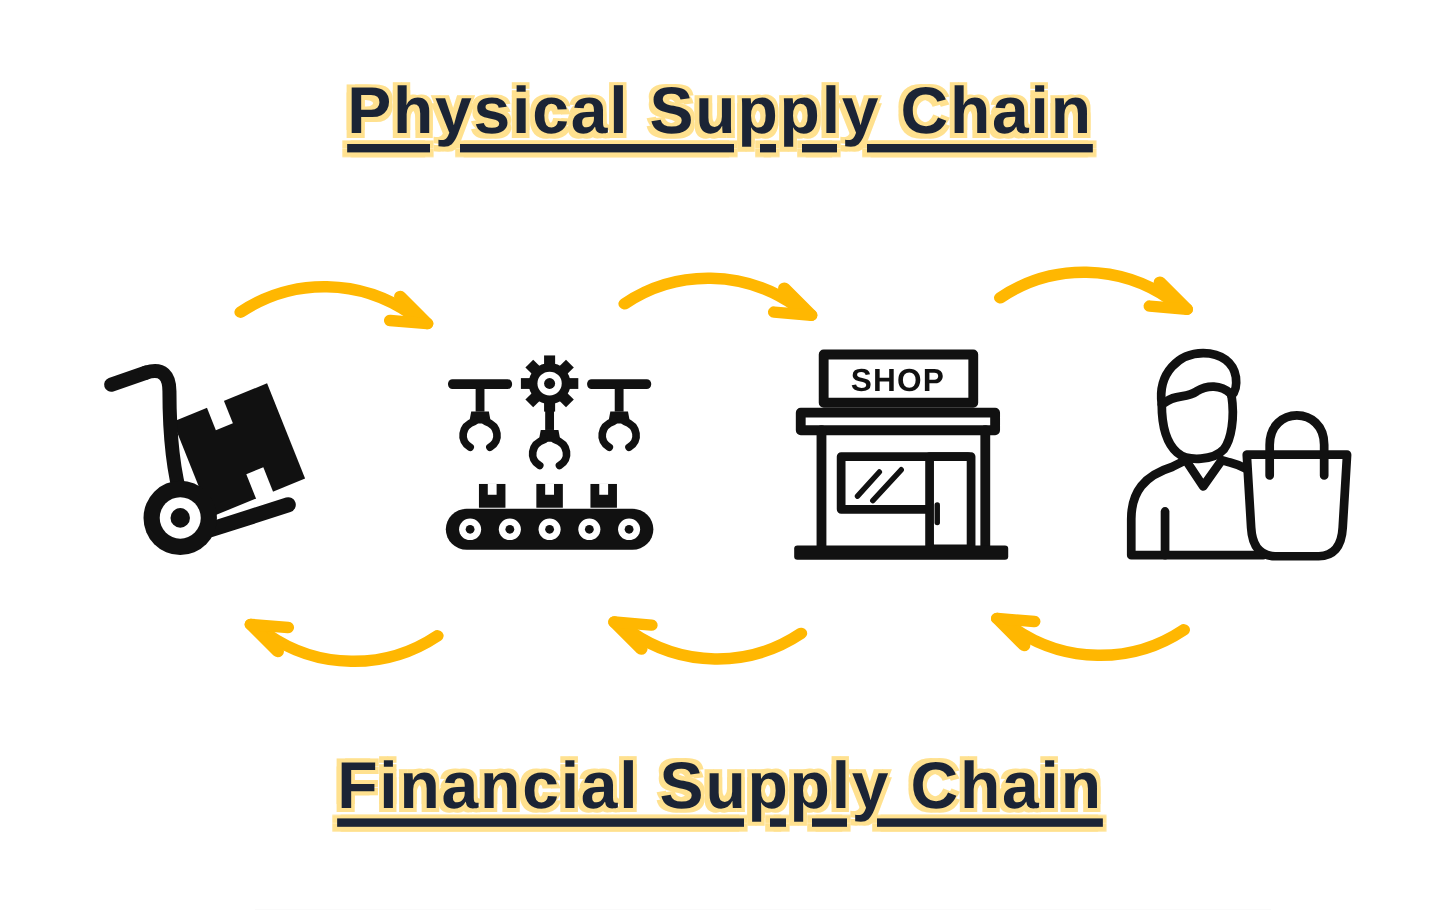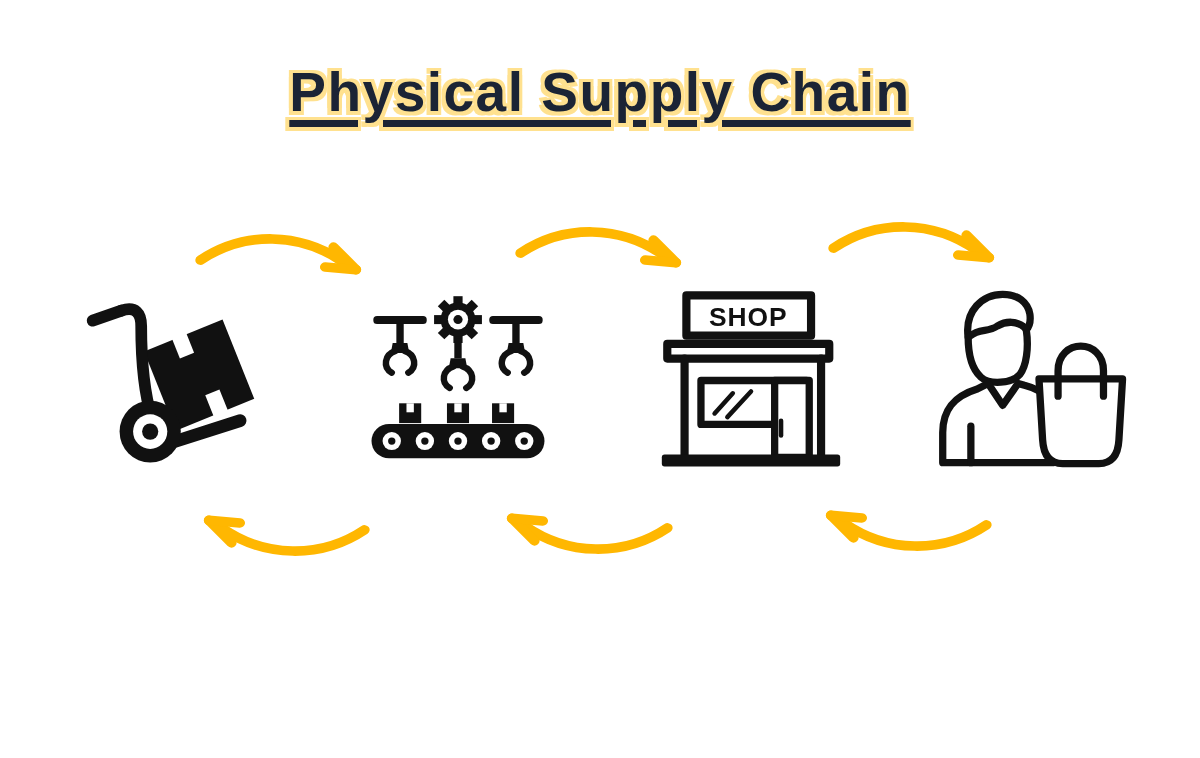--- a/index.html
+++ b/index.html
@@ -207,14 +207,15 @@
     <path class="arrow-stroke" stroke-width="11" d="M8,44 C55,10 115,12 160,46"></path>
     <path class="arrow-stroke" stroke-width="11" d="M174,55 L150,29"></path>
     <path class="arrow-stroke" stroke-width="11" d="M174,55 L141,52"></path>
   </svg>
   <svg class="abs flip arrow-b3" width="178" height="52" viewBox="0 0 190 60" preserveAspectRatio="none">
     <path class="arrow-stroke" stroke-width="11" d="M8,44 C55,10 115,12 160,46"></path>
     <path class="arrow-stroke" stroke-width="11" d="M174,55 L150,29"></path>
     <path class="arrow-stroke" stroke-width="11" d="M174,55 L141,52"></path>
   </svg>
 
+  <h1 class="title title-bottom">Financial Supply Chain</h1>
 
 </div>
 
 </body></html>

